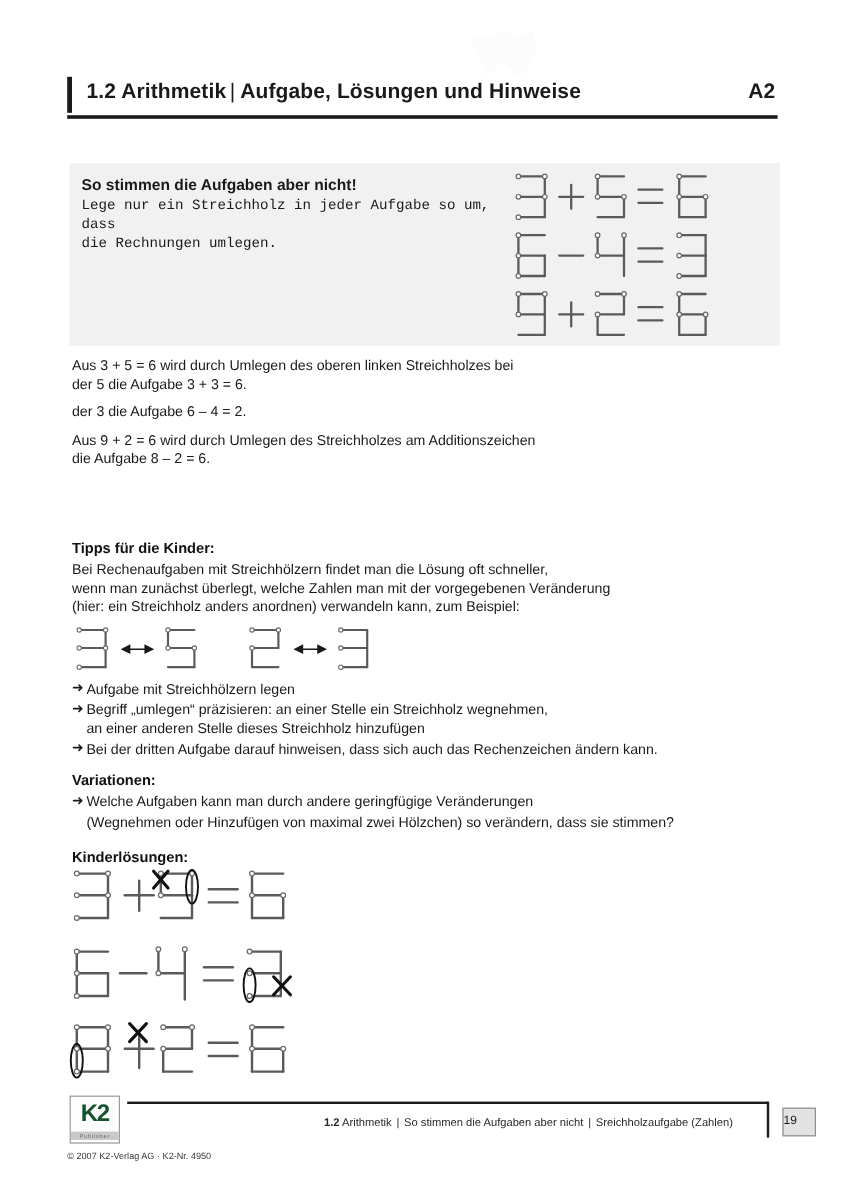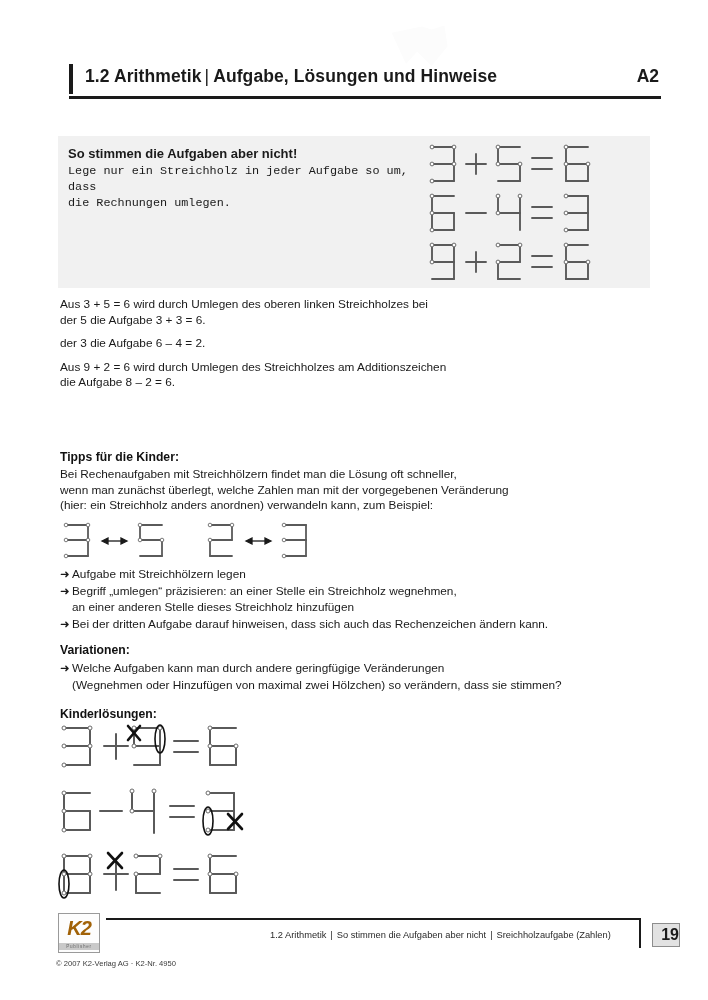--- a/index.html
+++ b/index.html
@@ -25,21 +25,21 @@
     left: 382px; top: 14px;
     width: 80px; height: 52px;
     background: #fcfcfc;
     clip-path: polygon(12% 36%, 50% 24%, 62% 30%, 78% 22%, 82% 62%, 62% 100%, 44% 72%, 30% 96%);
     pointer-events: none;
   }
 
   
   .header {
     position: absolute;
-    left: 69px; top: 64px;
+    left: 56px; top: 64px;
     width: 592px;
     height: 38px;
   }
   .header-bar {
     position: absolute;
     left: 0; top: 0;
     width: 4px; height: 30px;
     background: #1a1a1a;
   }
   .header-title {
@@ -140,53 +140,51 @@
     position: absolute; left: 58px; top: 8px;
     width: 40px; height: 38px;
     border: 1.2px solid #9a9a9a;
     background: #fdfdfd;
     overflow: hidden;
   }
   .k2-logo-text {
     position: absolute; left: 0; top: 0;
     width: 40px; height: 28px;
     font-size: 20px; font-weight: bold;
-    color: #a16207;
+    color: #14532d;
     text-align: center;
     line-height: 28px;
-    font-style: italic;
     letter-spacing: -1px;
   }
   .k2-logo-sub {
     position: absolute; left: 0; bottom: 2px;
     width: 40px;
     font-size: 4.6px;
     color: #6a6a6a;
     text-align: center;
     letter-spacing: 0.7px;
     background: #c9c9c9;
     padding: 1px 0;
   }
   .footer-center {
     position: absolute; left: 270px; top: 25px;
     font-size: 9.3px; color: #2a2a2a;
     white-space: nowrap;
   }
-  .footer-center b { font-weight: normal; }
+  .footer-center b { font-weight: bold; }
   .footer-center .fsep { padding: 0 4px; }
   .page-num {
     position: absolute; left: 652px; top: 18px;
     width: 26px; height: 22px;
     background: #e2e2e2;
     border: 1px solid #8d8d8d;
-    font-size: 16px;
+    font-size: 10px;
     color: #1a1a1a;
-    text-align: right;
+    text-align: left;
     line-height: 22px;
-    font-weight: bold;
   }
   .copyright {
     position: absolute; left: 56px; top: 54px;
     font-size: 7.6px;
     color: #3a3a3a;
     white-space: nowrap;
   }
 </style>
 </head>
 <body>

